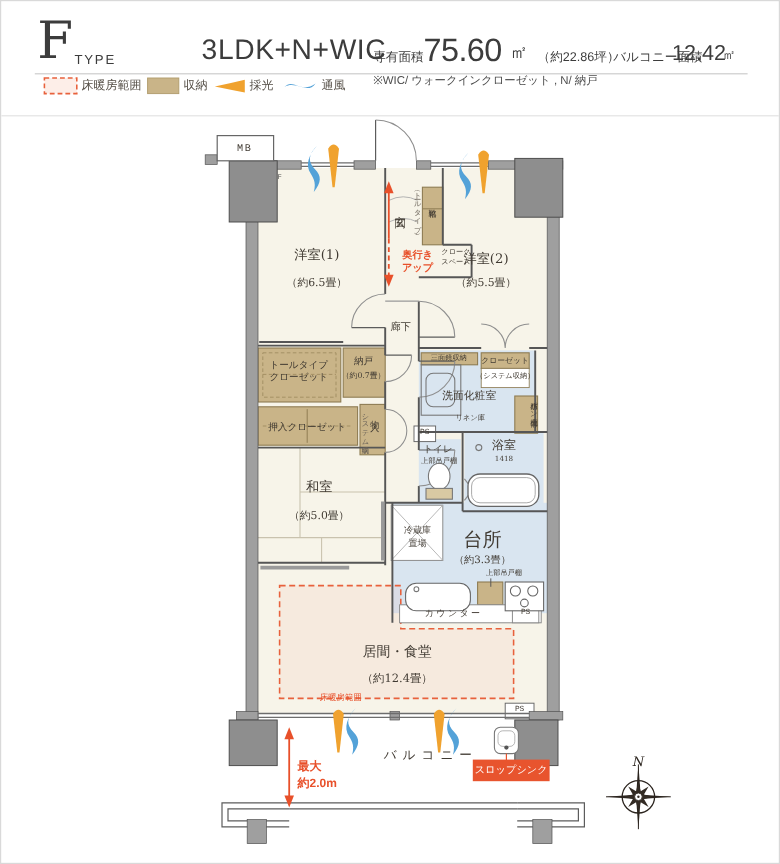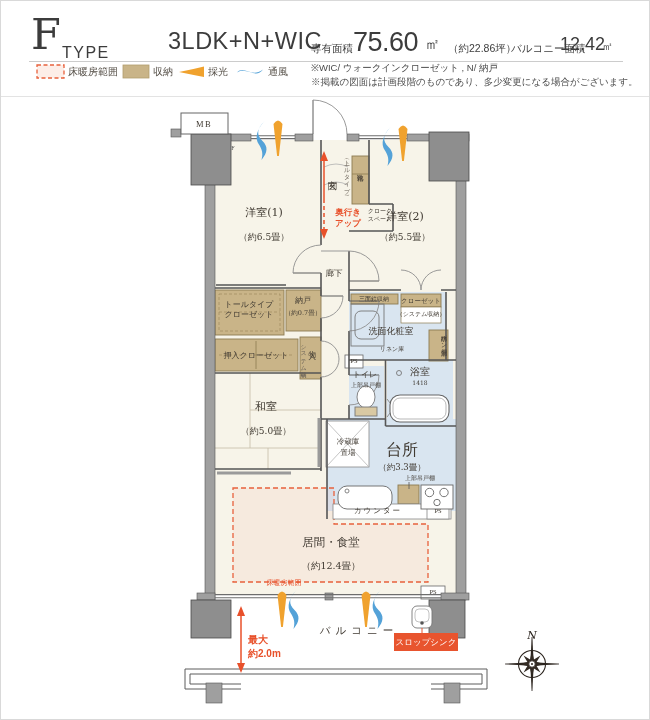--- a/index.html
+++ b/index.html
@@ -7,21 +7,21 @@
           font-family:"Liberation Sans",sans-serif;overflow:hidden;}
   #plan-svg{position:absolute;left:0;top:0;width:650px;height:720px;}
   .h{position:absolute;line-height:1;white-space:nowrap;color:#3c3c3c;}
   .lbl{position:absolute;transform:translate(-50%,-50%);white-space:nowrap;line-height:1;
        font-family:"DejaVu Serif","Liberation Serif",serif;color:#403a32;}
   .la{position:absolute;transform:translate(0,-50%);white-space:nowrap;line-height:1;
       font-family:"DejaVu Serif","Liberation Serif",serif;color:#403a32;}
   .vert{position:absolute;transform:translate(-50%,0);writing-mode:vertical-rl;text-orientation:upright;
         line-height:1;letter-spacing:1px;font-family:"DejaVu Serif","Liberation Serif",serif;color:#403a32;}
   .red{color:#e8502a;font-family:"Liberation Sans",sans-serif;font-weight:bold;}
-  .sans{font-family:Liberation Serif, serif;text-align:right;}
+  .sans{font-family:Liberation Mono, monospace;text-align:right;}
   .divider{position:absolute;border-top:1px solid #ccc;}
   .note{position:absolute;line-height:1.2;white-space:nowrap;color:#4c4c4c;}
 </style>
 </head>
 <body>
 
 <div id="canvas">
 
   <svg id="plan-svg" viewBox="0 0 650 720">
     <defs>
@@ -185,38 +185,37 @@
       <polygon points="0,-27 2,0 0,27 -2,0" fill="#2b241e"></polygon>
       <polygon points="-27,0 0,2 27,0 0,-2" fill="#2b241e"></polygon>
       <circle r="13.5" fill="none" stroke="#2b241e" stroke-width="1.1"></circle>
       <polygon points="0,-12 1.91,-4.62 8.49,-8.49 4.62,-1.91 12,0 4.62,1.91 8.49,8.49 1.91,4.62 0,12 -1.91,4.62 -8.49,8.49 -4.62,1.91 -12,0 -4.62,-1.91 -8.49,-8.49 -1.91,-4.62" fill="#332b24"></polygon>
       <circle r="3.2" fill="#fff" stroke="#332b24" stroke-width="0.8"></circle>
       <circle r="1" fill="#332b24"></circle>
     </g>
   </svg>
 
   <div class="h" style="left:30px;top:12px;font-size:43px;font-family:'DejaVu Serif',serif;">F</div>
-  <div class="h" style="left:61px;top:44px;font-size:16px;letter-spacing:1.5px;">TYPE</div>
+  <div class="h" style="left:61px;top:44px;font-size:11px;letter-spacing:1.5px;">TYPE</div>
   <div class="h" style="left:167px;top:29px;font-size:23.5px;letter-spacing:0.5px;">3LDK+N+WIC</div>
   <div class="h" style="left:310px;top:42px;font-size:10.5px;">専有面積</div>
   <div class="h" style="left:352px;top:28px;font-size:27px;letter-spacing:-0.5px;">75.60</div>
   <div class="h" style="left:424px;top:35px;font-size:15px;">㎡</div>
   <div class="h" style="left:447px;top:42px;font-size:10.5px;">（約22.86坪）</div>
   <div class="h" style="left:510px;top:42px;font-size:10.5px;">バルコニー面積</div>
   <div class="h" style="left:559px;top:34px;font-size:18px;">12.42</div>
   <div class="h" style="left:601px;top:40px;font-size:11px;">㎡</div>
   <div class="divider" style="left:28px;top:60px;width:594px;"></div>
   <div class="divider" style="left:0;top:95px;width:650px;border-color:#e3e3e3;"></div>
 
   <div class="h" style="left:67px;top:66px;font-size:10px;color:#544e46;">床暖房範囲</div>
   <div class="h" style="left:152px;top:66px;font-size:10px;color:#544e46;">収納</div>
   <div class="h" style="left:207px;top:66px;font-size:10px;color:#544e46;">採光</div>
   <div class="h" style="left:267px;top:66px;font-size:10px;color:#544e46;">通風</div>
   <div class="note" style="left:310px;top:61px;font-size:9.5px;">※WIC/ ウォークインクローゼット , N/ 納戸</div>
-  <div class="note" style="left:310px;top:75px;font-size:9.5px;">※掲載の図面は計画段階のものであり、多少変更になる場合がございます。</div>
 
   <div class="lbl sans" style="left:203px;top:123px;font-size:8.5px;letter-spacing:1.5px;">MB</div>
   <div class="lbl sans" style="left:232px;top:147px;font-size:6px;color:#555;">F</div>
 
   <div class="lbl" style="left:263px;top:211px;font-size:11px;">洋室(1)</div>
   <div class="lbl" style="left:263px;top:236px;font-size:9px;">（約6.5畳）</div>
   <div class="lbl" style="left:404px;top:215px;font-size:11px;">洋室(2)</div>
   <div class="lbl" style="left:404px;top:236px;font-size:9px;">（約5.5畳）</div>
   <div class="lbl" style="left:265px;top:405px;font-size:11px;">和室</div>
   <div class="lbl" style="left:265px;top:430px;font-size:9px;">（約5.0畳）</div>

